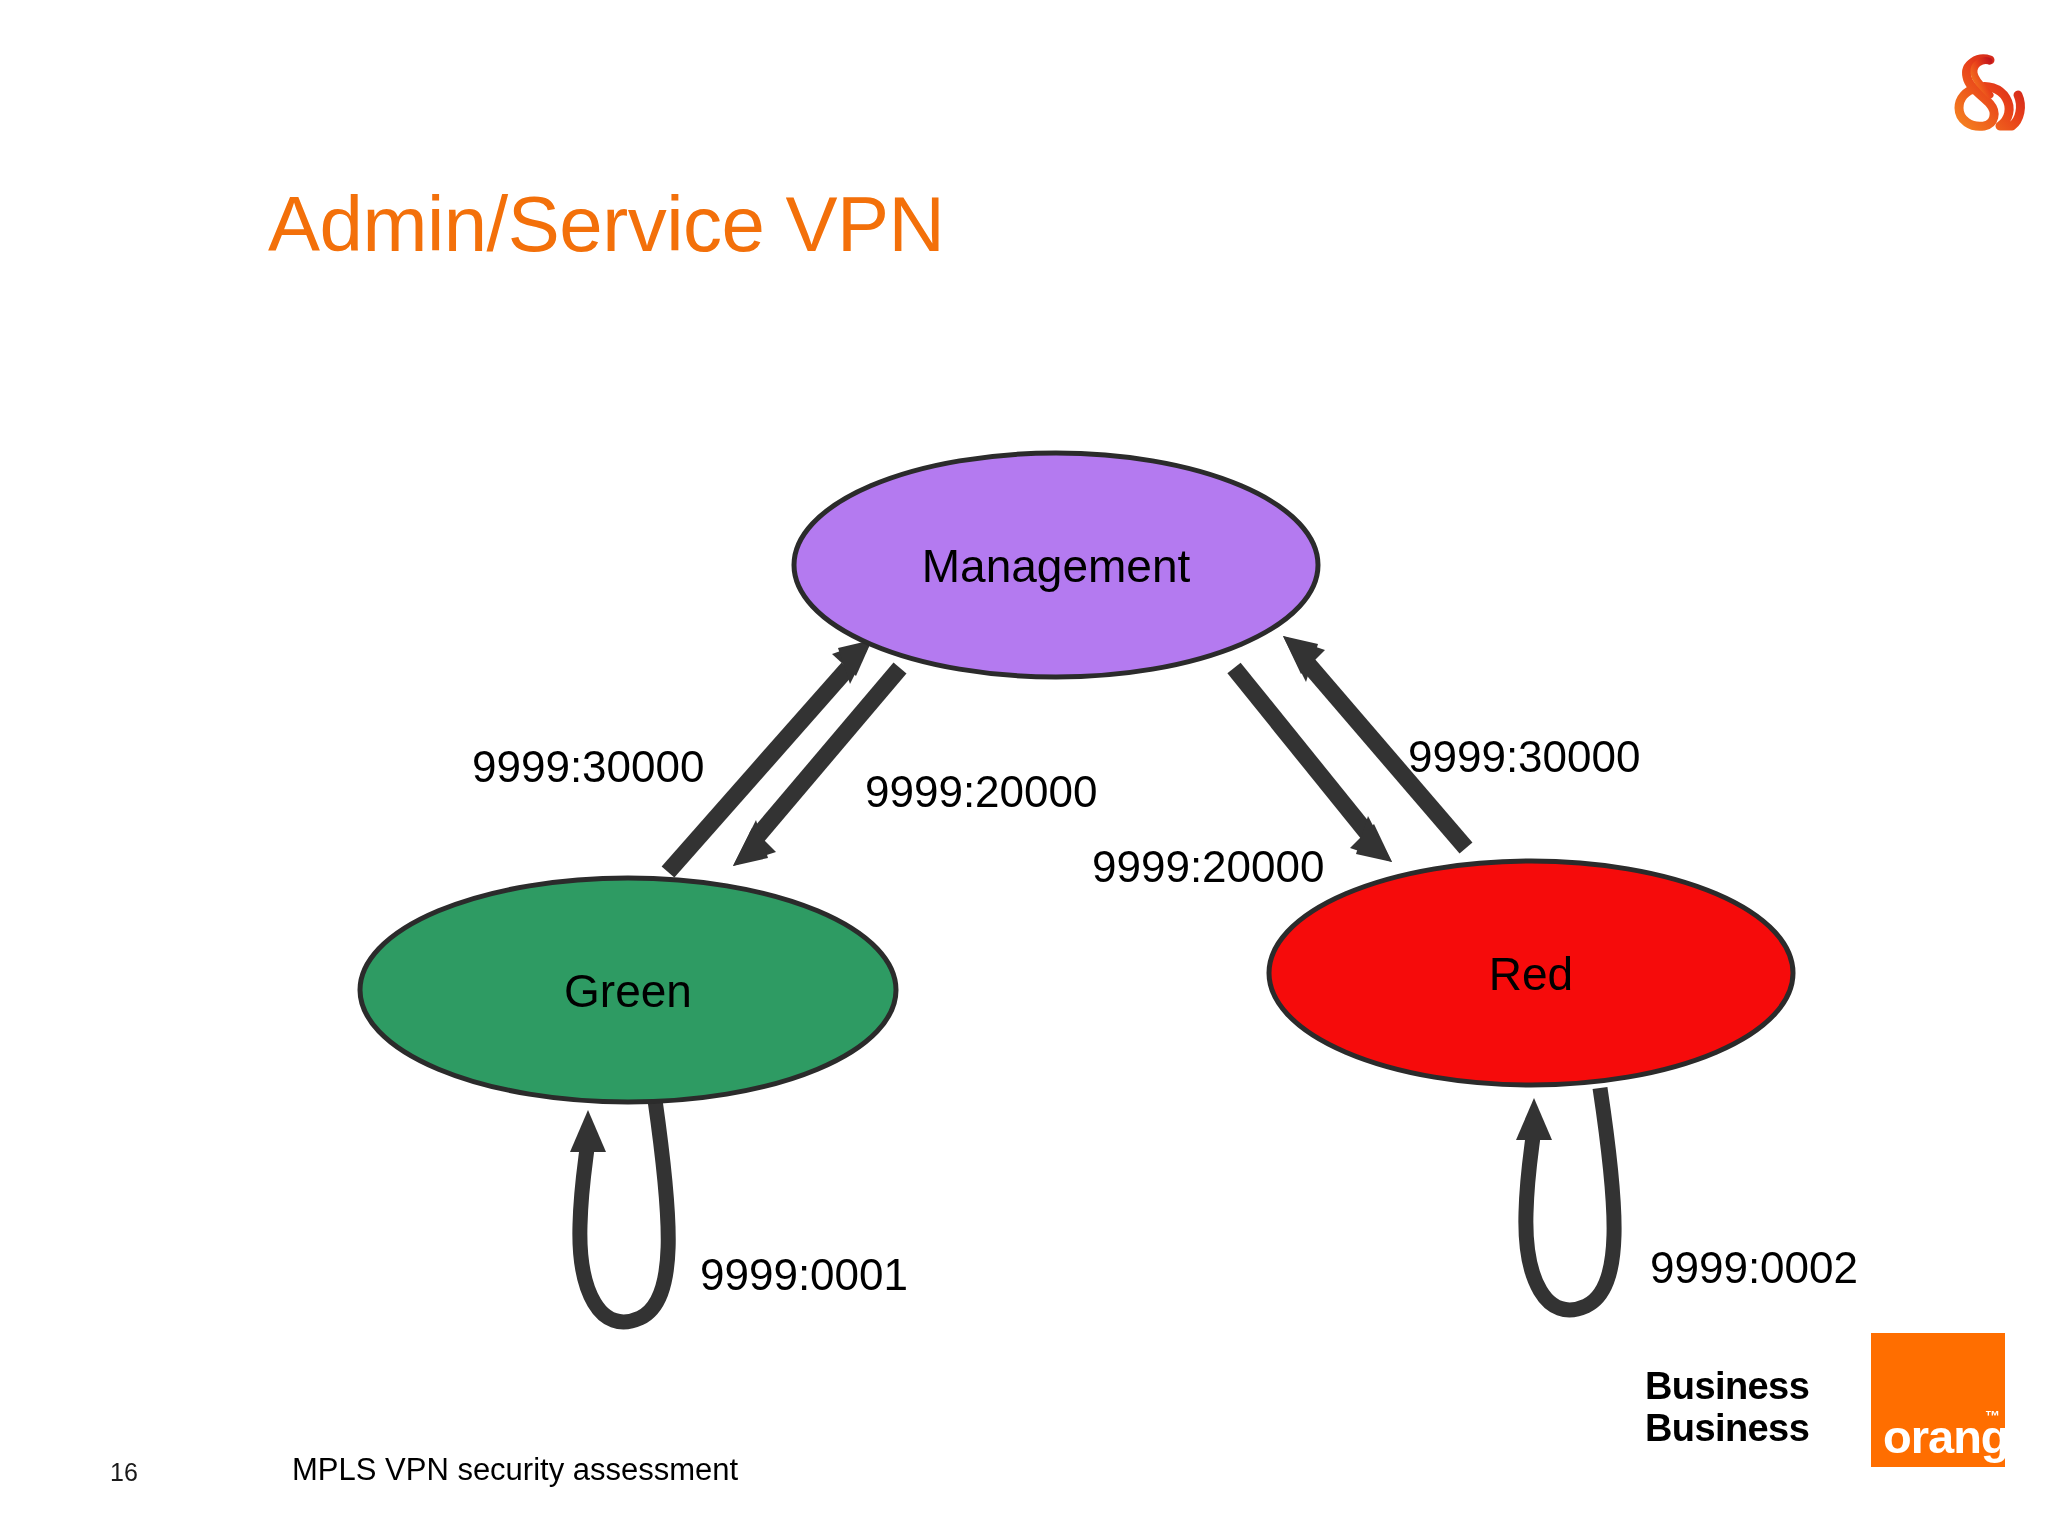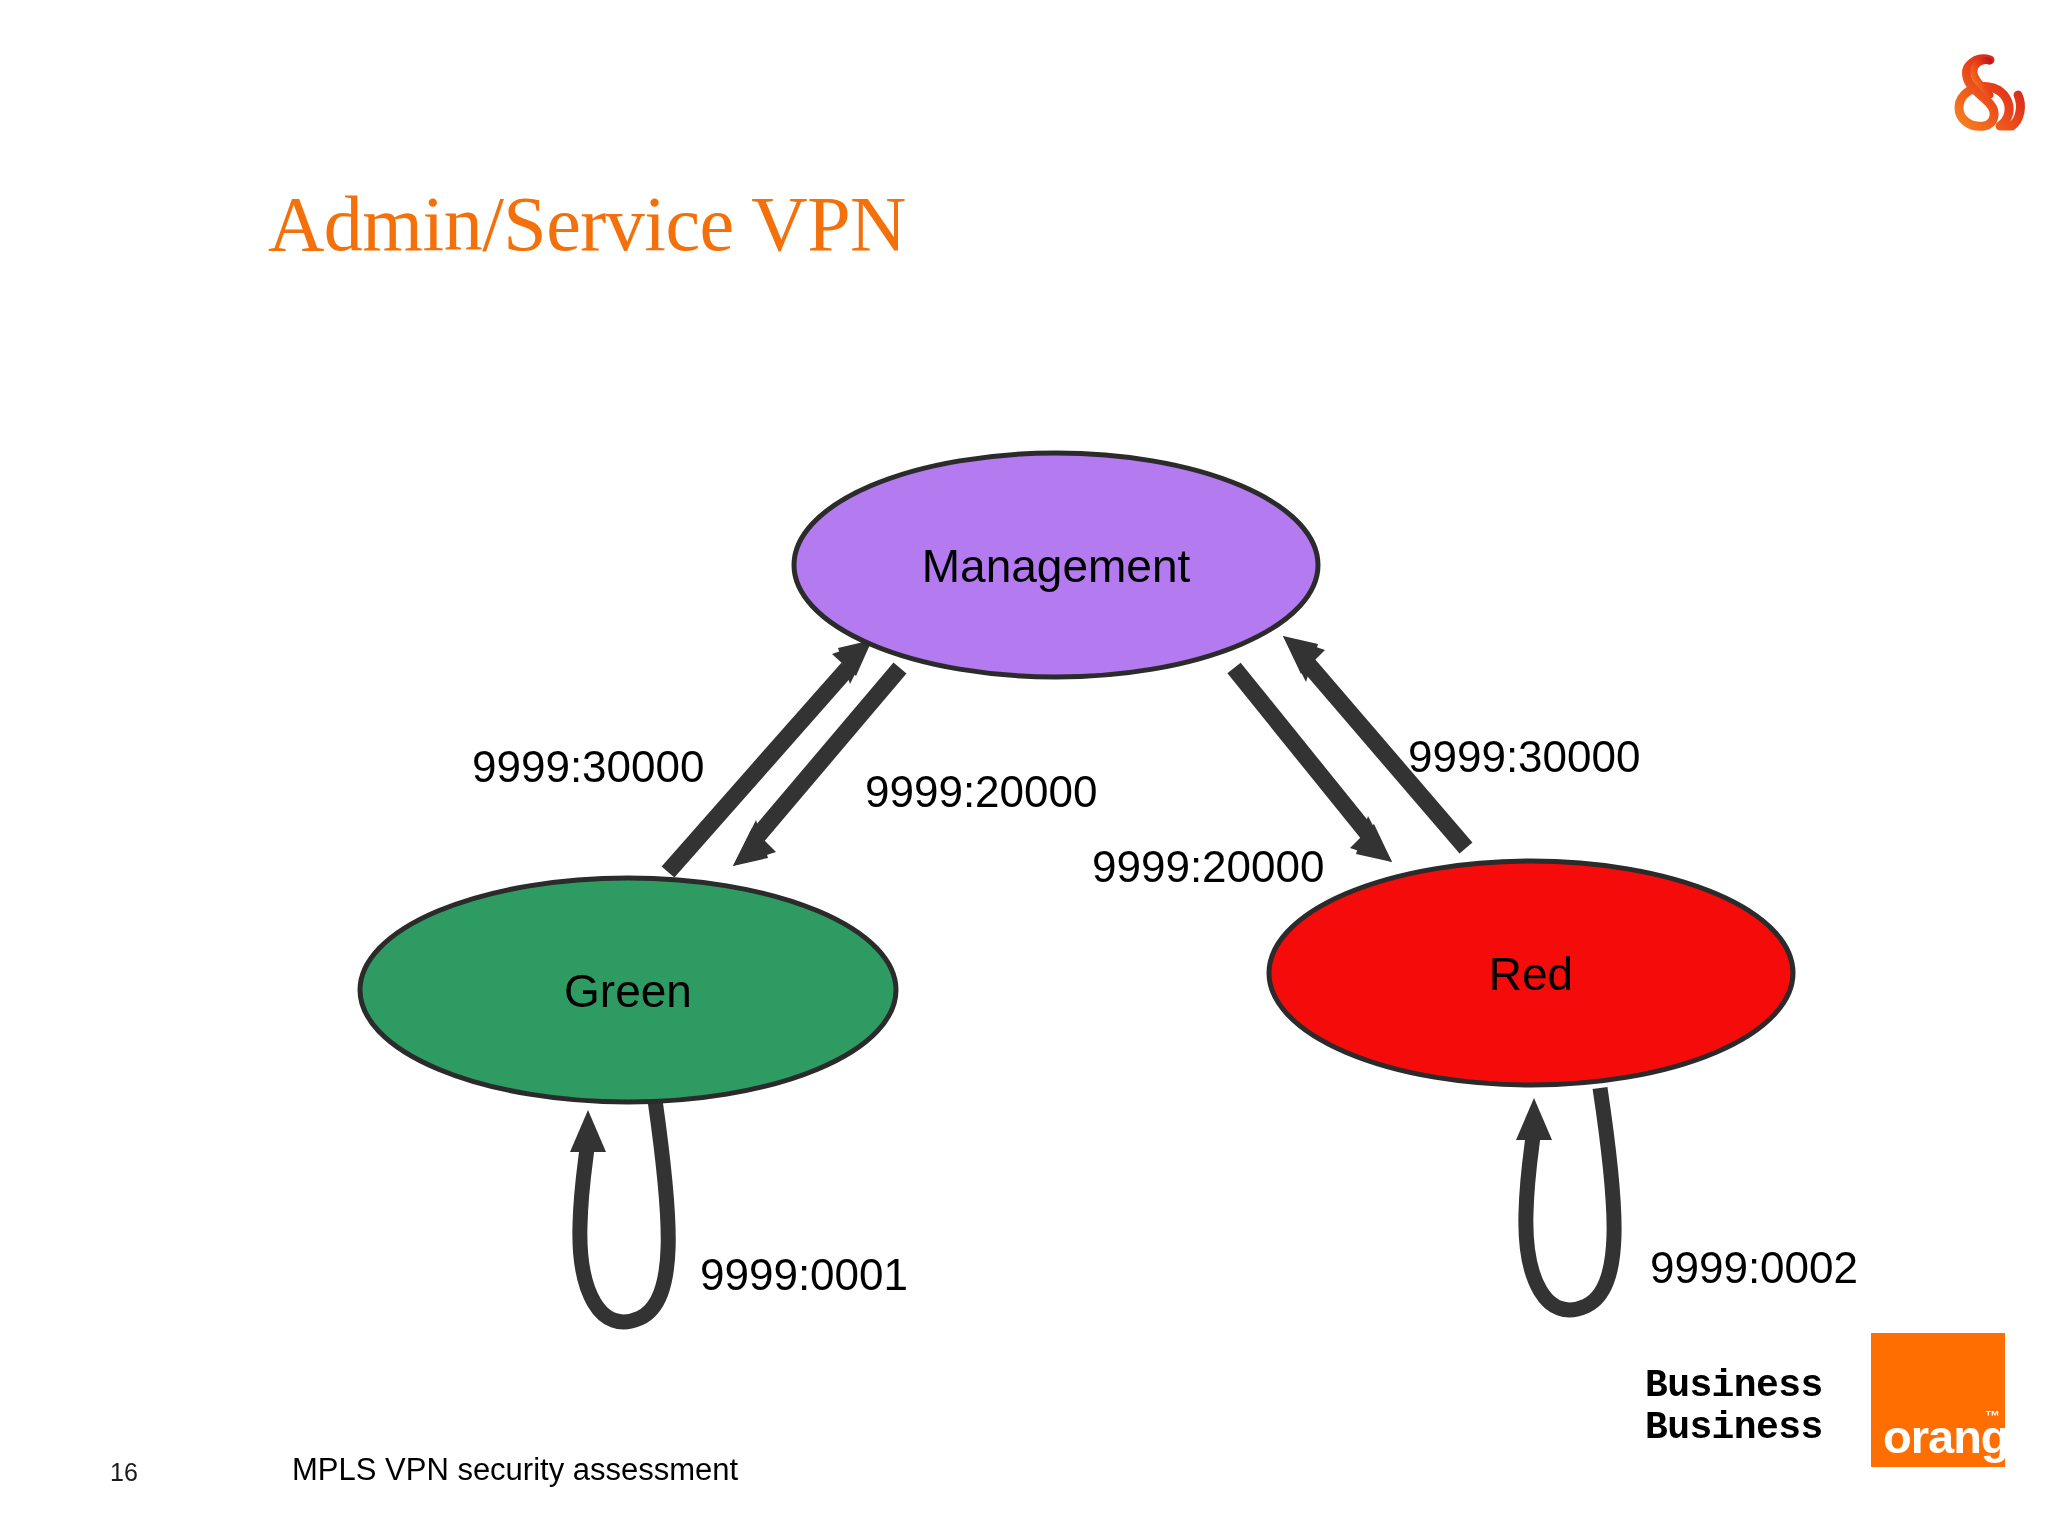--- a/index.html
+++ b/index.html
@@ -25,21 +25,21 @@
   }
 
   
   #slide-title {
     position: absolute;
     left: 268px;
     top: 185px;
     font-size: 78px;
     line-height: 1.0;
     color: #F3700A;
-    font-family: Liberation Serif, serif;
+    font-family: Liberation Sans, sans-serif;
     font-weight: 400;
     letter-spacing: -0.5px;
     white-space: nowrap;
   }
 
   
   #amp-mark {
     position: absolute;
     left: 1940px;
     top: 48px;
@@ -94,21 +94,21 @@
     top: 1333px;
     width: 380px;
     height: 160px;
   }
   #logo-words {
     position: absolute;
     left: 0px;
     top: 32px;
     width: 218px;
     text-align: left;
-    font-family: Liberation Mono, monospace;
+    font-family: Liberation Sans, sans-serif;
     font-weight: bold;
     font-size: 38px;
     line-height: 42px;
     color: #000000;
     letter-spacing: -0.6px;
   }
   #logo-square {
     position: absolute;
     left: 226px;
     top: 0px;

